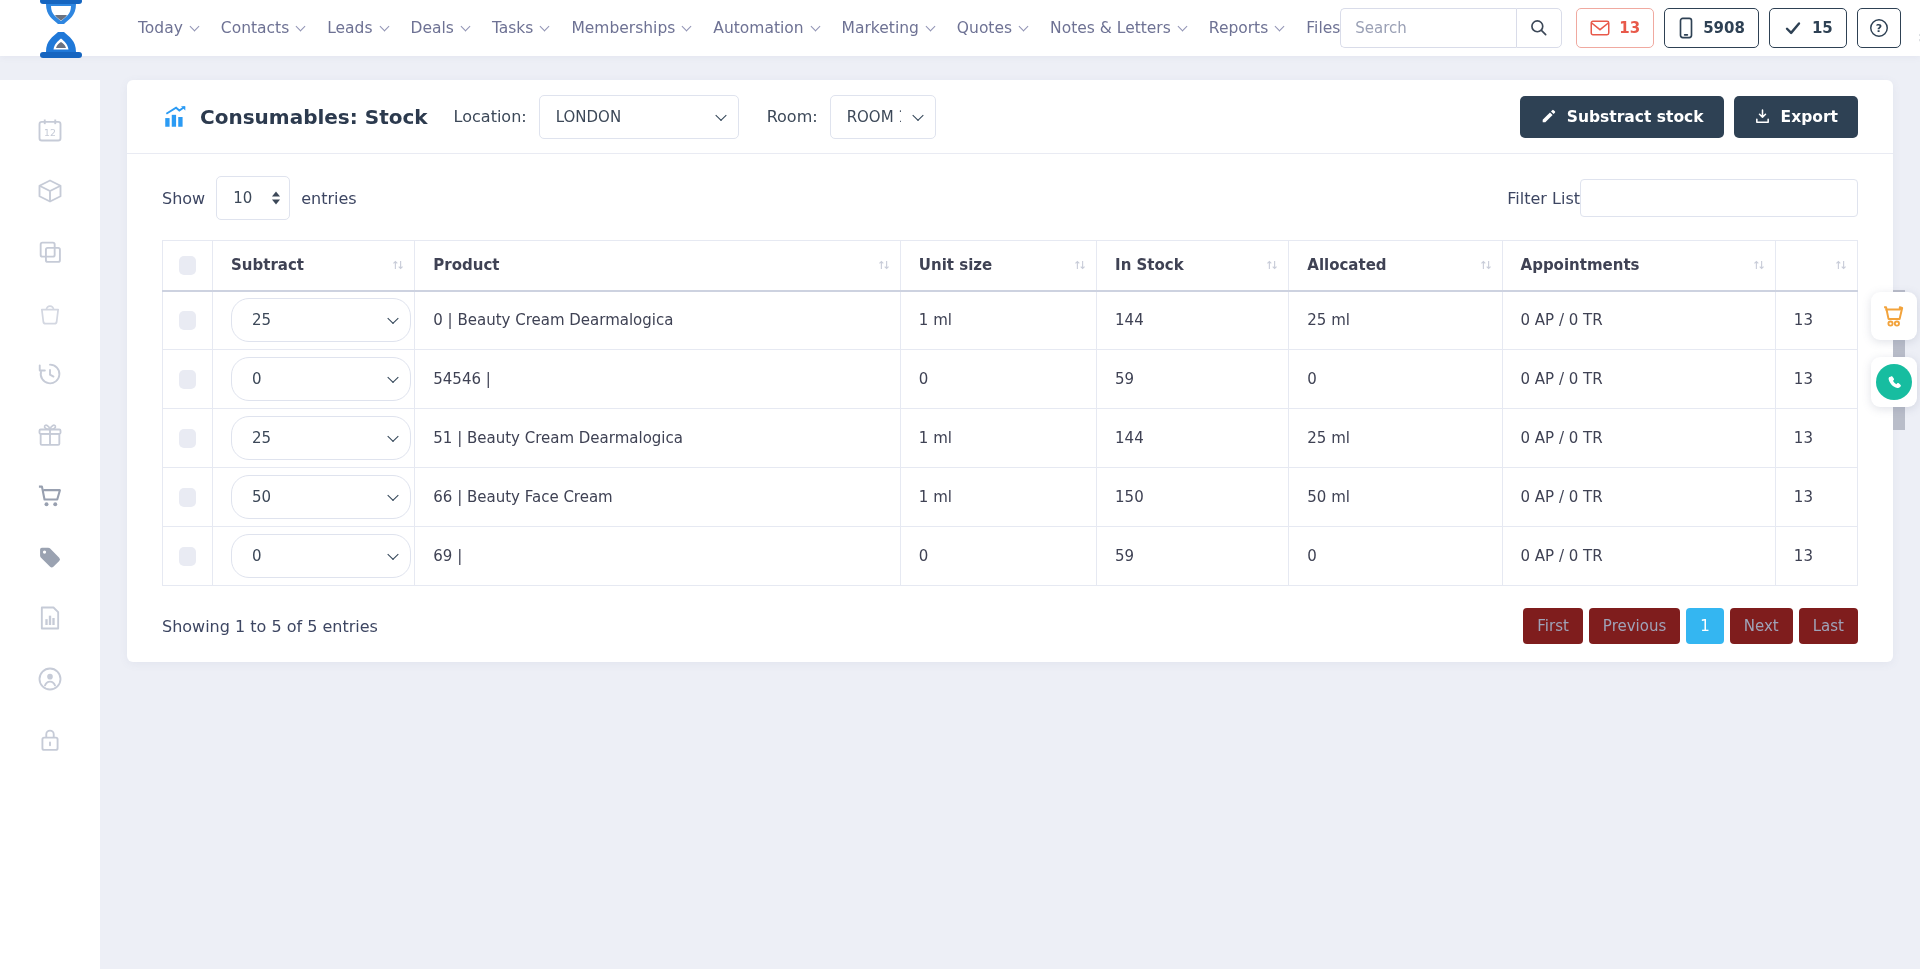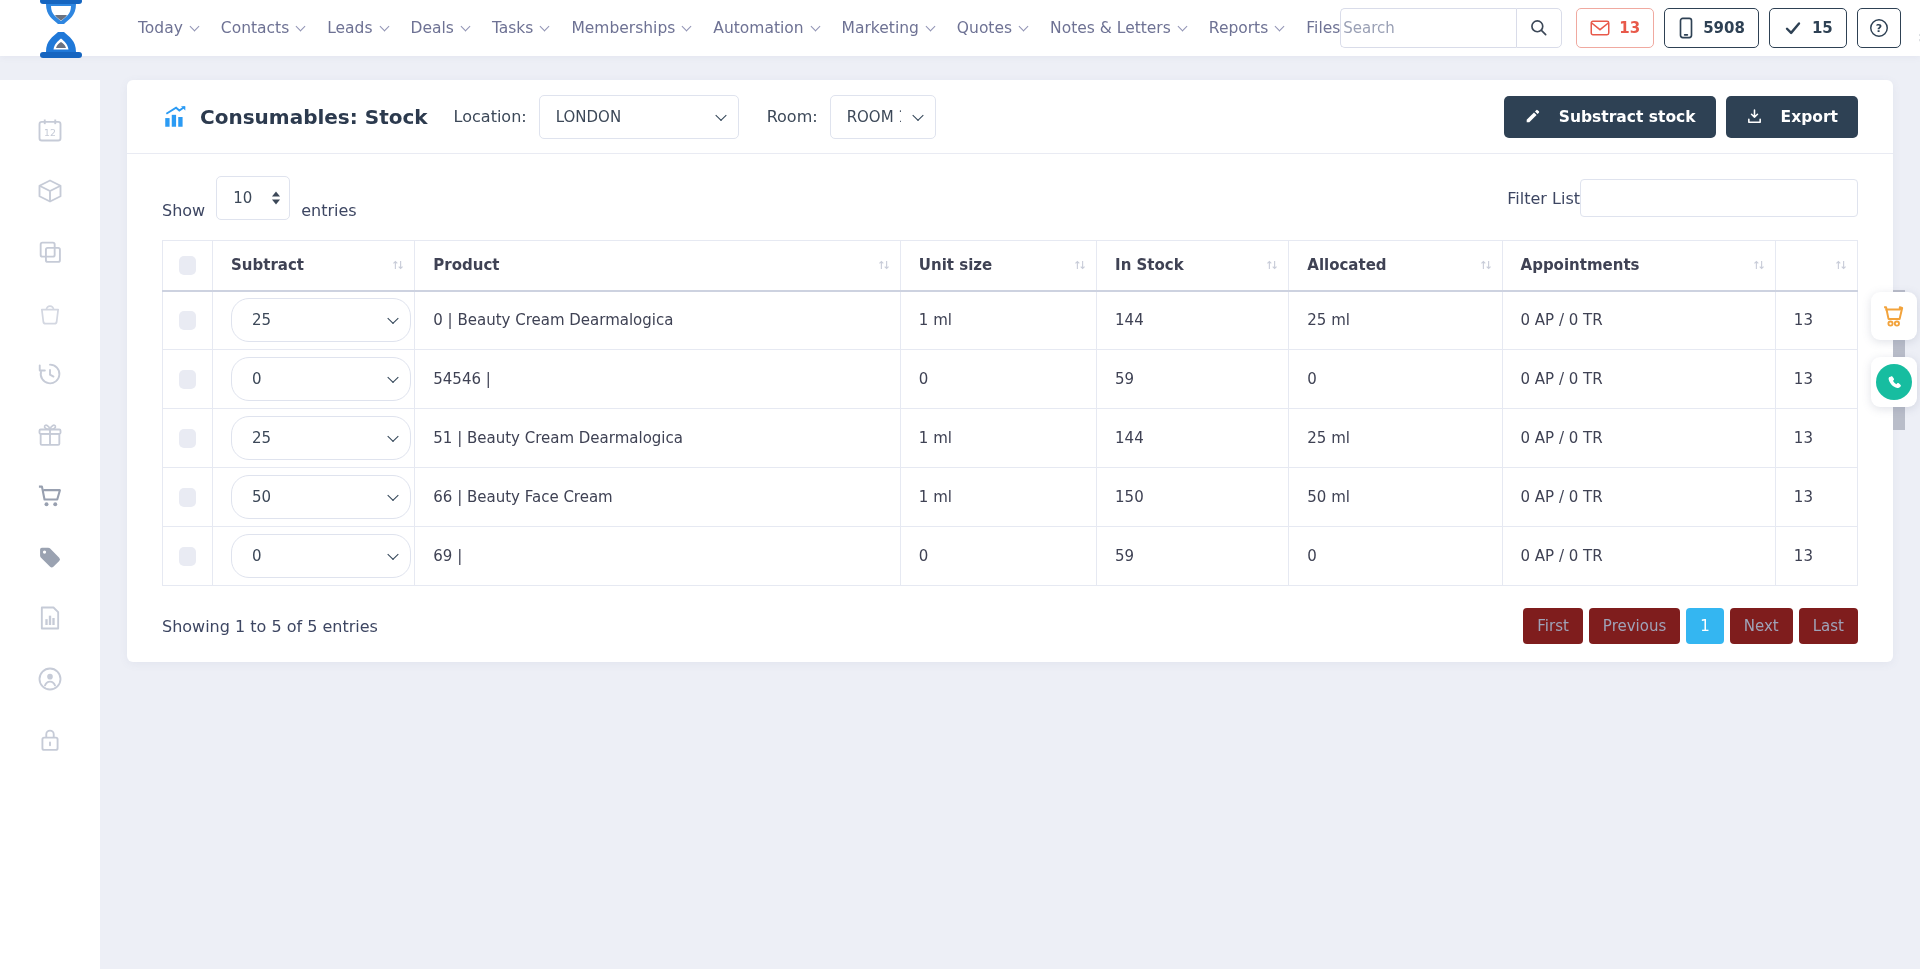--- a/index.html
+++ b/index.html
@@ -12,21 +12,21 @@
     box-shadow:0 2px 6px rgba(110,120,150,.06); }
   .logo { width:50px; height:62px; flex:0 0 auto; cursor:pointer; }
   .mainnav { margin-left:52px; display:flex; align-items:center; gap:23px; }
   .nav-item { display:flex; align-items:center; gap:8px; color:#6e7294; font-size:15.5px;
     cursor:pointer; white-space:nowrap; }
   .chev { width:7px; height:7px; border-right:1.6px solid #9093b4; border-bottom:1.6px solid #9093b4;
     transform:rotate(45deg); margin-top:-4px; }
   .tb-right { margin-left:auto; display:flex; align-items:center; gap:10px; }
   .search-group { display:flex; margin-right:4px; }
   .search-group input { width:176px; height:40px; border:1px solid #d9dce9; border-right:none;
-    border-radius:5px 0 0 5px; padding:0 2px; font-size:15px; color:#3c4858; outline:none;
+    border-radius:5px 0 0 5px; padding:0 14px; font-size:15px; color:#3c4858; outline:none;
     font-family:inherit; }
   .search-group input::placeholder { color:#9aa0b5; }
   .search-group button { width:46px; height:40px; border:1px solid #d9dce9;
     border-radius:0 5px 5px 0; background:#fff; display:flex; align-items:center;
     justify-content:center; cursor:pointer; }
   .badge { display:flex; align-items:center; gap:9px; height:40px; padding:0 13px;
     border:1px solid #2e4154; border-radius:5px; color:#2e4154; font-weight:600;
     font-size:15px; cursor:pointer; background:#fff; }
   .badge.red { border-color:#f0a9a0; color:#e8594a; }
   .badge.icon-only { padding:0 10px; }
@@ -54,27 +54,27 @@
   .sel { position:relative; display:inline-block; }
   .sel select { appearance:none; -webkit-appearance:none; height:44px; border:1px solid #dfe3ee;
     border-radius:5px; background:#fff; color:#3c4858; font-size:15px; padding:0 34px 0 16px;
     outline:none; cursor:pointer; font-family:inherit; width:100%; }
   .sel::after { content:""; position:absolute; right:14px; top:50%; width:7px; height:7px;
     border-right:1.7px solid #2e4154; border-bottom:1.7px solid #2e4154;
     transform:translateY(-70%) rotate(45deg); pointer-events:none; }
   .sel.loc { width:200px; margin-right:28px; }
   .sel.room { width:106px; }
   .hdr-btns { margin-left:auto; display:flex; gap:10px; }
-  .btn-dark { height:42px; display:flex; align-items:center; gap:18px; padding:16px 20px;
+  .btn-dark { height:42px; display:flex; align-items:center; gap:10px; padding:16px 20px;
     background:#2e4154; color:#fff; border:none; border-radius:5px; font-size:15.5px;
     font-weight:600; cursor:pointer; font-family:inherit; white-space:nowrap; }
 
   .controls { display:flex; align-items:center; justify-content:space-between;
     padding:22px 35px 20px; }
-  .show-group { display:flex; align-items:flex-end; gap:11px; font-size:16px; color:#3d4662; }
+  .show-group { display:flex; align-items:center; gap:11px; font-size:16px; color:#3d4662; }
   .sel.show-len { width:74px; }
   .sel.show-len::after { display:none; }
   .sel.show-len select { padding:0 18px 0 16px; }
   .spin { position:absolute; right:10px; top:50%; transform:translateY(-50%); display:flex;
     flex-direction:column; gap:3px; pointer-events:none; }
   .spin i { width:0; height:0; border-left:4px solid transparent; border-right:4px solid transparent; }
   .spin .up { border-bottom:5px solid #3c4858; }
   .spin .dn { border-top:5px solid #3c4858; }
   .filter-group { display:flex; align-items:center; gap:0; font-size:16px; color:#3d4662; }
   .filter-group input { width:278px; height:38px; border:1px solid #dfe3ee; border-radius:4px;

